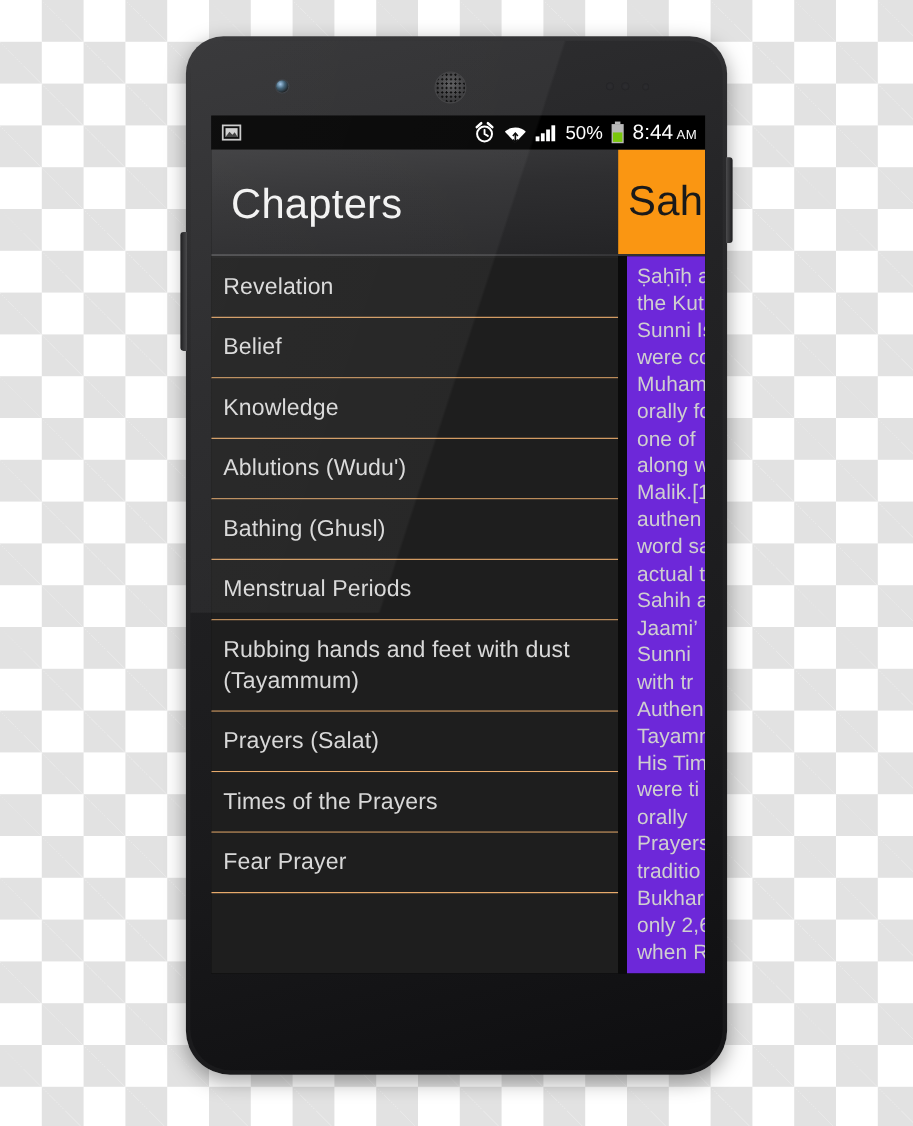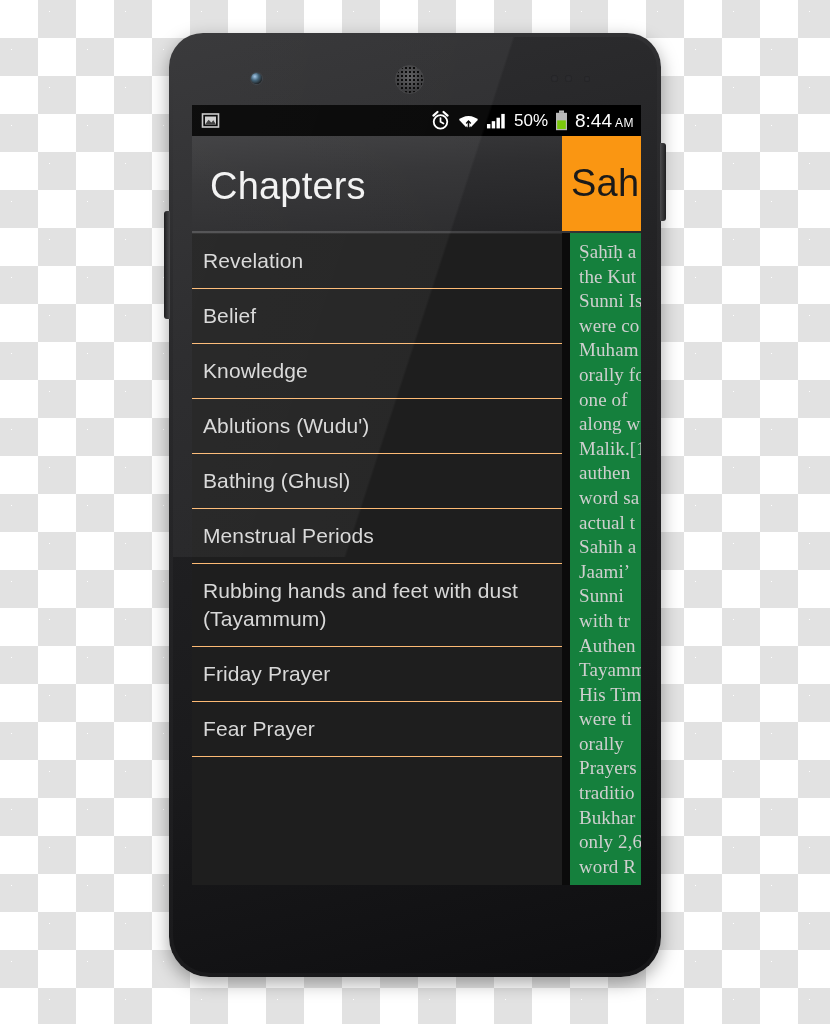--- a/index.html
+++ b/index.html
@@ -216,24 +216,23 @@
   
   #pane-gap {
     width: 8px;
     background: #0b0b0b;
     flex: none;
   }
 
   
   #detail-pane {
     flex: 1;
-    background: #15803d;
+    background: #6d28d9;
     padding: 7px 0 0 9px;
     overflow: hidden;
-    font-family: Liberation Serif, serif;
   }
   .detail-line {
     color: #cfcfcf;
     font-size: 19px;
     font-weight: 300;
     line-height: 24.6px;
     white-space: nowrap;
     letter-spacing: 0.1px;
   }
 
@@ -321,21 +320,22 @@
         <div id="content">
 
           <div id="chapter-list">
               <div class="chapter-item first">Revelation</div>
               <div class="chapter-item">Belief</div>
               <div class="chapter-item">Knowledge</div>
               <div class="chapter-item">Ablutions (Wudu')</div>
               <div class="chapter-item">Bathing (Ghusl)</div>
               <div class="chapter-item">Menstrual Periods</div>
               <div class="chapter-item">Rubbing hands and feet with dust (Tayammum)</div>
-              <div class="chapter-item">Friday Prayer</div>
+              <div class="chapter-item">Prayers (Salat)</div>
+              <div class="chapter-item">Times of the Prayers</div>
               <div class="chapter-item">Fear Prayer</div>
             </div>
 
           <div id="pane-gap"></div>
 
           <div id="detail-pane">
               <div class="detail-line">Ṣaḥīḥ a</div>
               <div class="detail-line">the Kut</div>
               <div class="detail-line">Sunni Is</div>
               <div class="detail-line">were co</div>
@@ -353,21 +353,21 @@
               <div class="detail-line">with tr</div>
               <div class="detail-line">Authen</div>
               <div class="detail-line">Tayammum</div>
               <div class="detail-line">His Tim</div>
               <div class="detail-line">were ti</div>
               <div class="detail-line">orally</div>
               <div class="detail-line">Prayers</div>
               <div class="detail-line">traditio</div>
               <div class="detail-line">Bukhar</div>
               <div class="detail-line">only 2,6</div>
-              <div class="detail-line">word R</div>
+              <div class="detail-line">when R</div>
             </div>
 
         </div>
 
         <div id="screen-chin"></div>
       </div>
 
       <div id="gloss"></div>
     </div>
   </div>

